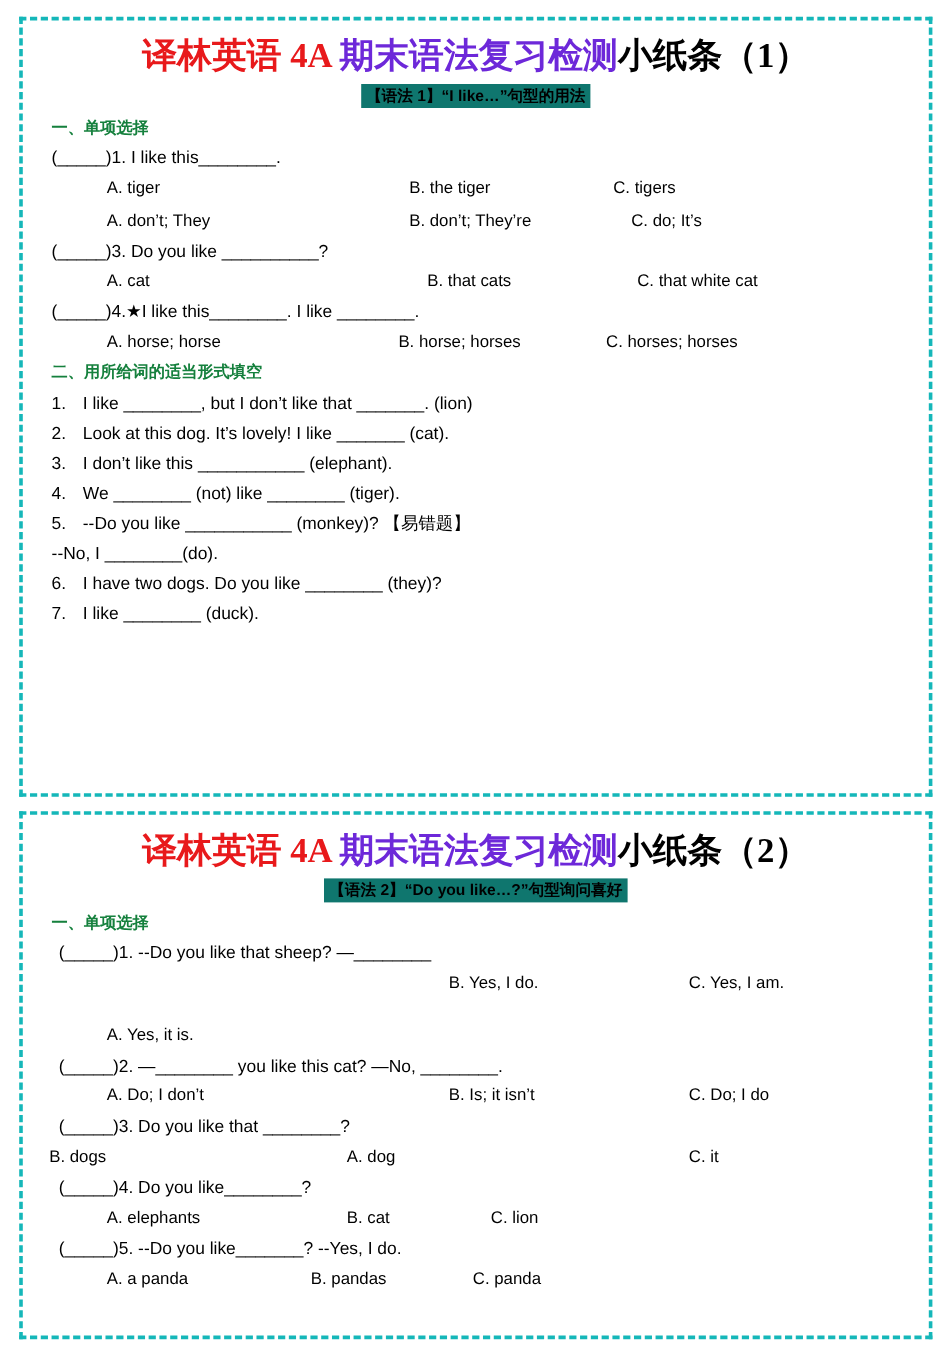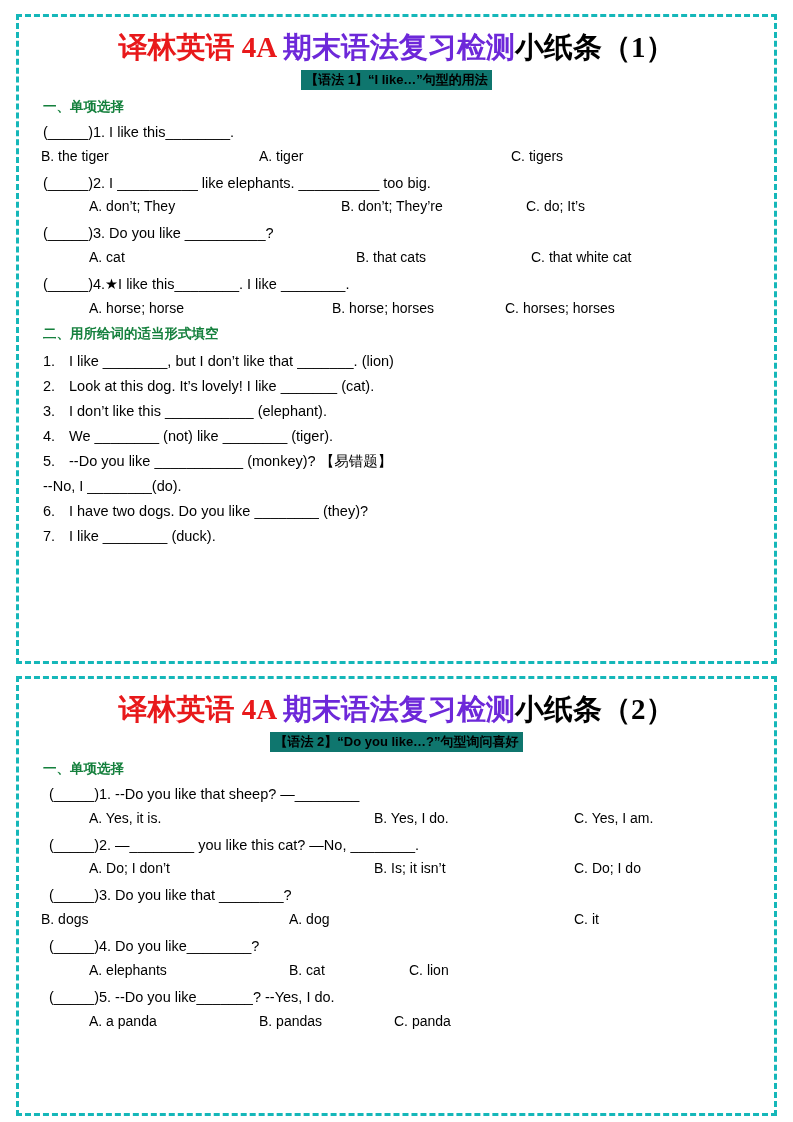--- a/index.html
+++ b/index.html
@@ -114,26 +114,25 @@
     </div>
 
     <div class="banner-wrap">
       <span class="banner">【语法 1】“I like…”句型的用法</span>
     </div>
 
     <div class="sec-head">一、单项选择</div>
 
     <div class="q">(_____)1. I like this________.</div>
     <div class="opts">
+      <span style="width:252px;margin-left:48px;">A. tiger</span>
       <span style="width:170px;">B. the tiger</span>
-      <span style="width:252px;margin-left:48px;">A. tiger</span>
       <span>C. tigers</span>
     </div>
 
-    <div class="q">(_____)2. I __________ like elephants. __________ too big.</div>
     <div class="opts">
       <span style="width:252px;margin-left:48px;">A. don’t; They</span>
       <span style="width:185px;">B. don’t; They’re</span>
       <span>C. do; It’s</span>
     </div>
 
     <div class="q">(_____)3. Do you like __________?</div>
     <div class="opts">
       <span style="width:267px;margin-left:48px;">A.  cat</span>
       <span style="width:175px;">B. that cats</span>
@@ -188,21 +187,21 @@
     </div>
 
     <div class="banner-wrap">
       <span class="banner">【语法 2】“Do you like…?”句型询问喜好</span>
     </div>
 
     <div class="sec-head">一、单项选择</div>
 
     <div class="q" style="margin-left:8px;">(_____)1. --Do you like that sheep?  —________</div>
     <div class="opts">
-      <span style="width:285px;margin-left:48px;">A. Yes, it is.</span>
+      <span style="width:285px;margin-left:48px;margin-top:44px;">A. Yes, it is.</span>
       <span style="width:200px;">B. Yes, I do.</span>
       <span>C. Yes, I am.</span>
     </div>
 
     <div class="q" style="margin-left:8px;">(_____)2.  —________ you like this cat?  —No, ________.</div>
     <div class="opts">
       <span style="width:285px;margin-left:48px;">A. Do; I don’t</span>
       <span style="width:200px;">B. Is; it isn’t</span>
       <span>C. Do; I do</span>
     </div>

